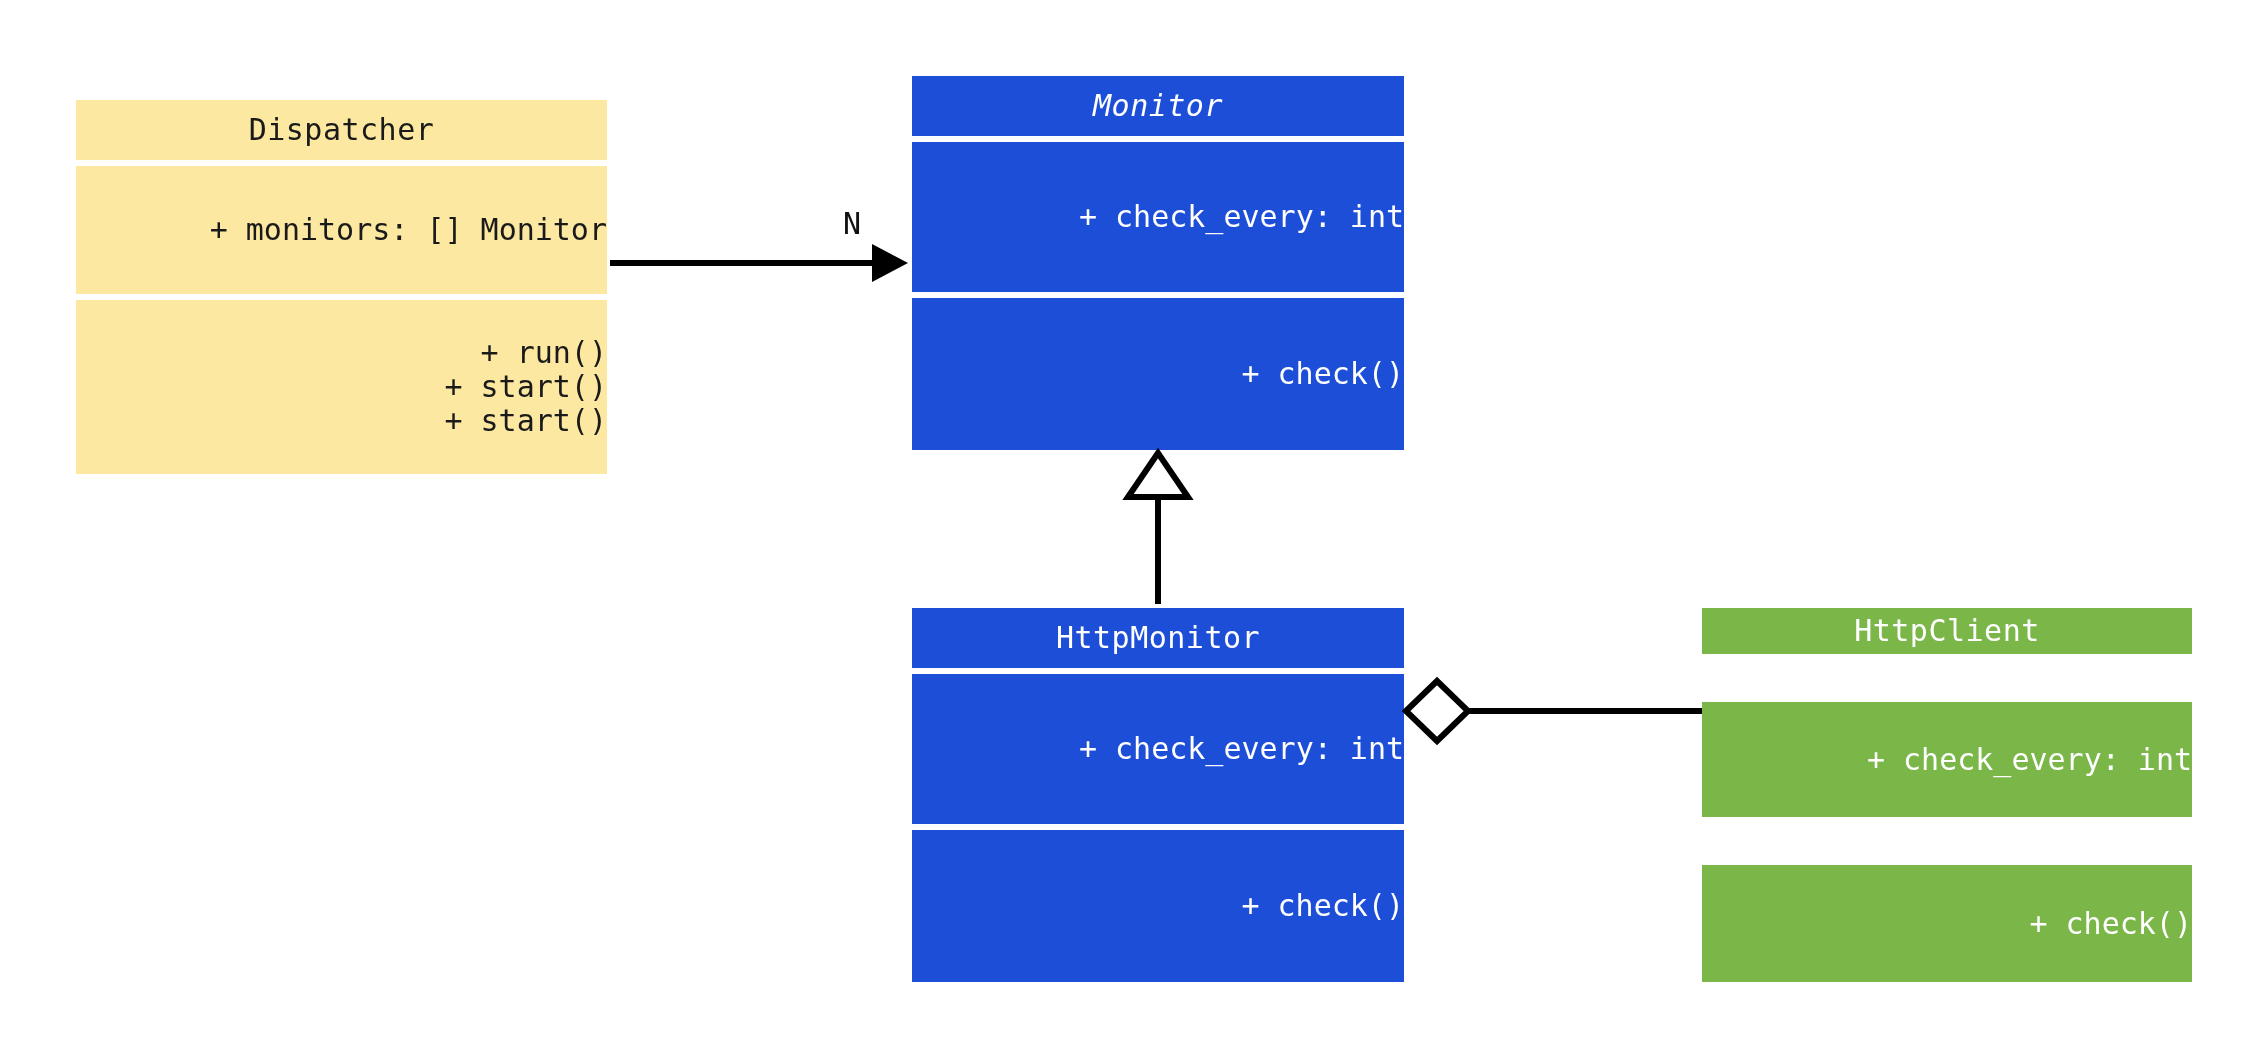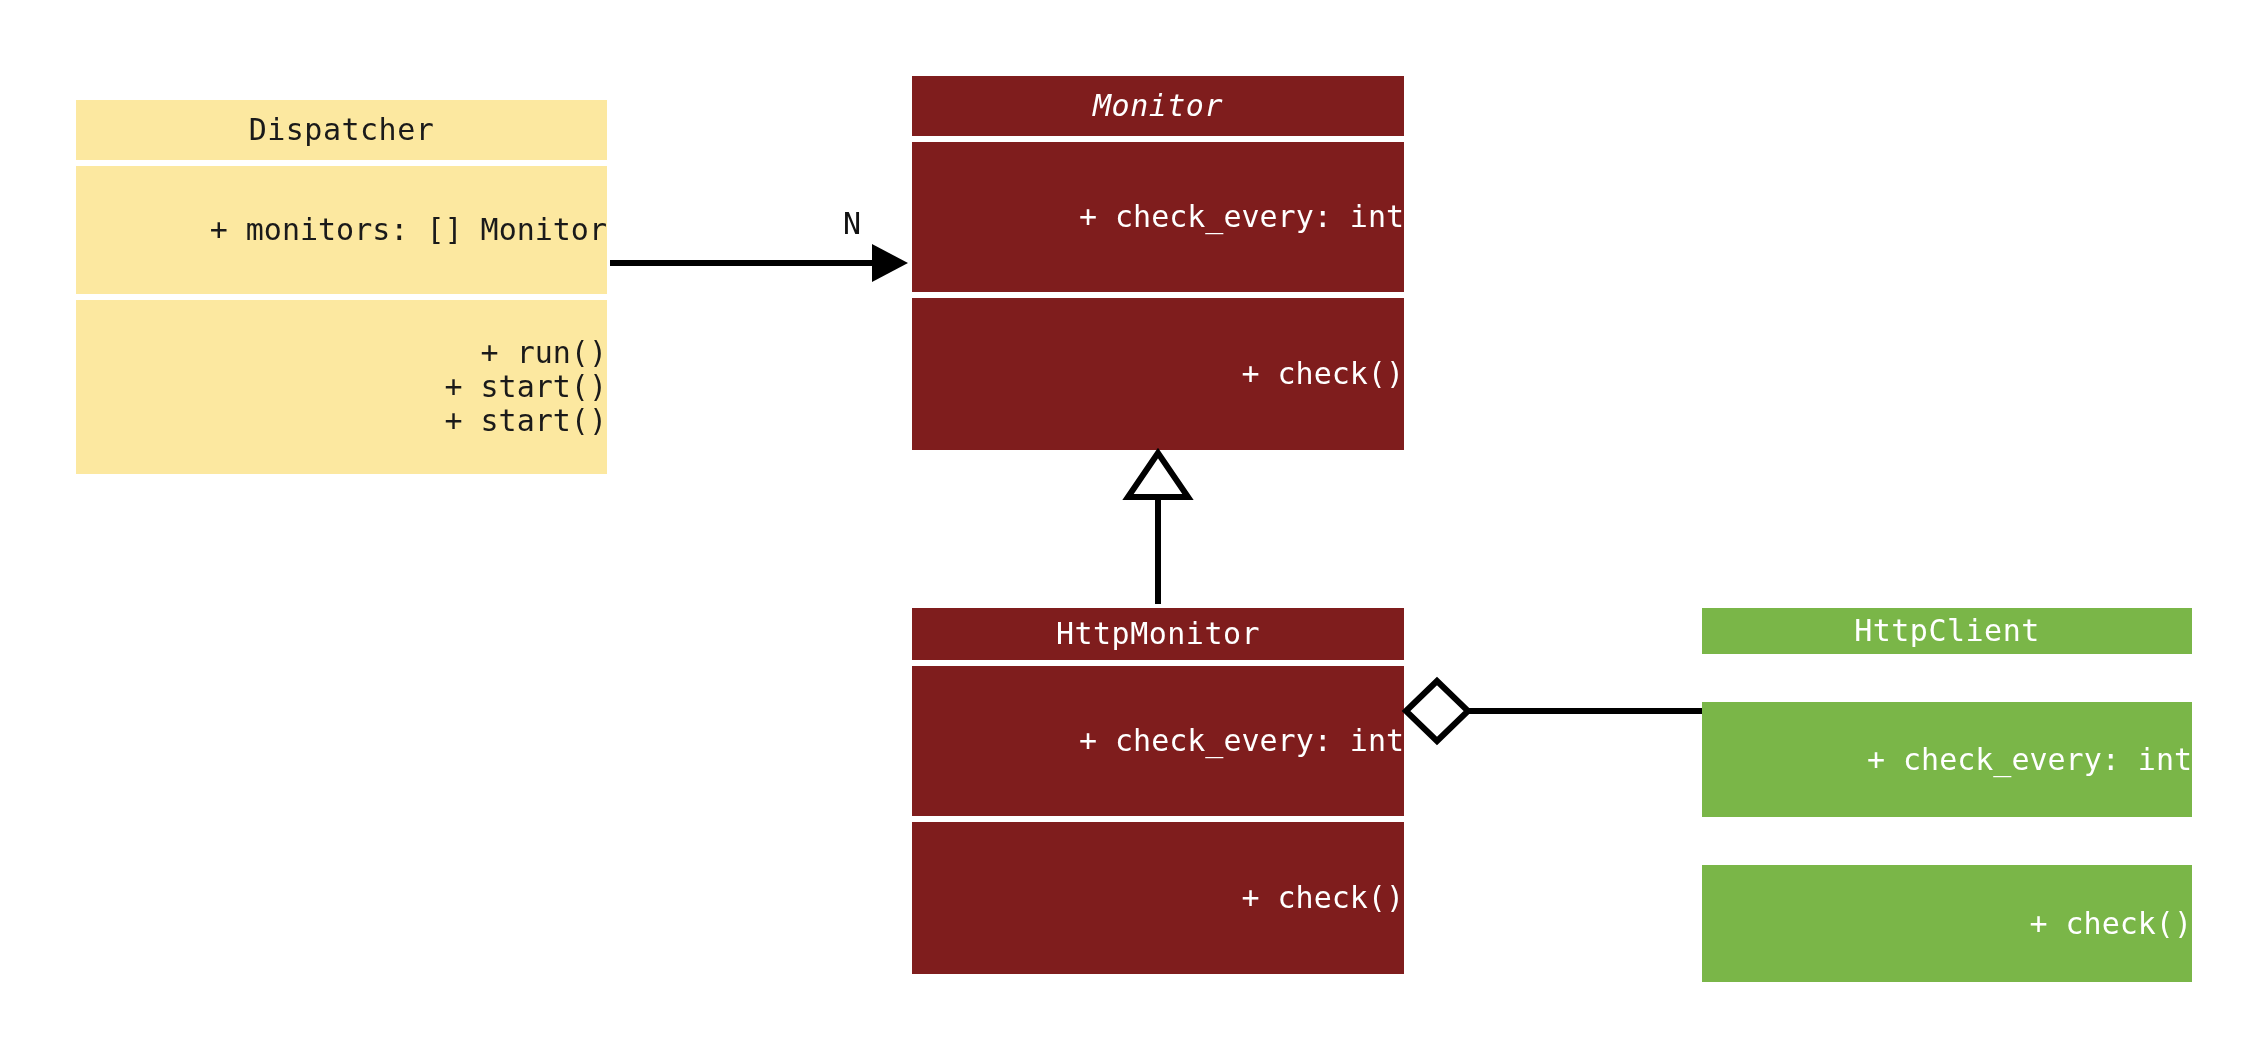--- a/index.html
+++ b/index.html
@@ -56,21 +56,21 @@
     font-size: 30px;
     line-height: 34px;
     white-space: pre;
   }
 
   
   .theme-yellow .compartment { background: #fce8a0; }
   .theme-yellow .class-title,
   .theme-yellow .member-line { color: #1a1a1a; }
 
-  .theme-blue .compartment { background: #7f1d1d; }
+  .theme-blue .compartment { background: #1d4ed8; }
   .theme-blue .class-title,
   .theme-blue .member-line { color: #ffffff; }
 
   .theme-green .compartment { background: #7ab648; }
   .theme-green .class-title,
   .theme-green .member-line { color: #ffffff; }
 
   
   .connector-layer {
     position: absolute;
@@ -112,21 +112,21 @@
     </div>
     <div class="compartment body-comp" style="height:150px;">
       <span class="member-line">+ check_every: int</span>
     </div>
     <div class="compartment body-comp" style="height:152px;">
       <span class="member-line">+ check()</span>
     </div>
   </div>
 
   <div class="uml-class theme-blue" style="left:912px; top:608px; width:492px; height:374px;">
-    <div class="compartment title-comp" style="height:52px;align-items:center;">
+    <div class="compartment title-comp" style="height:60px;align-items:center;">
       <span class="class-title">HttpMonitor</span>
     </div>
     <div class="compartment body-comp" style="height:150px;">
       <span class="member-line">+ check_every: int</span>
     </div>
     <div class="compartment body-comp" style="height:152px;">
       <span class="member-line">+ check()</span>
     </div>
   </div>
 

